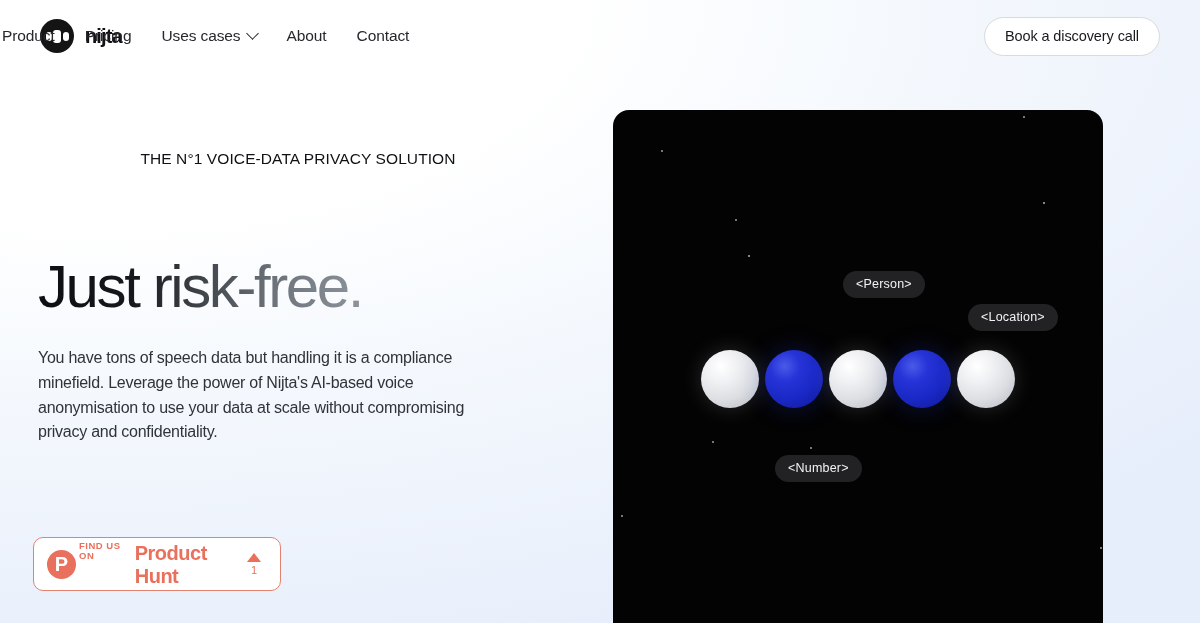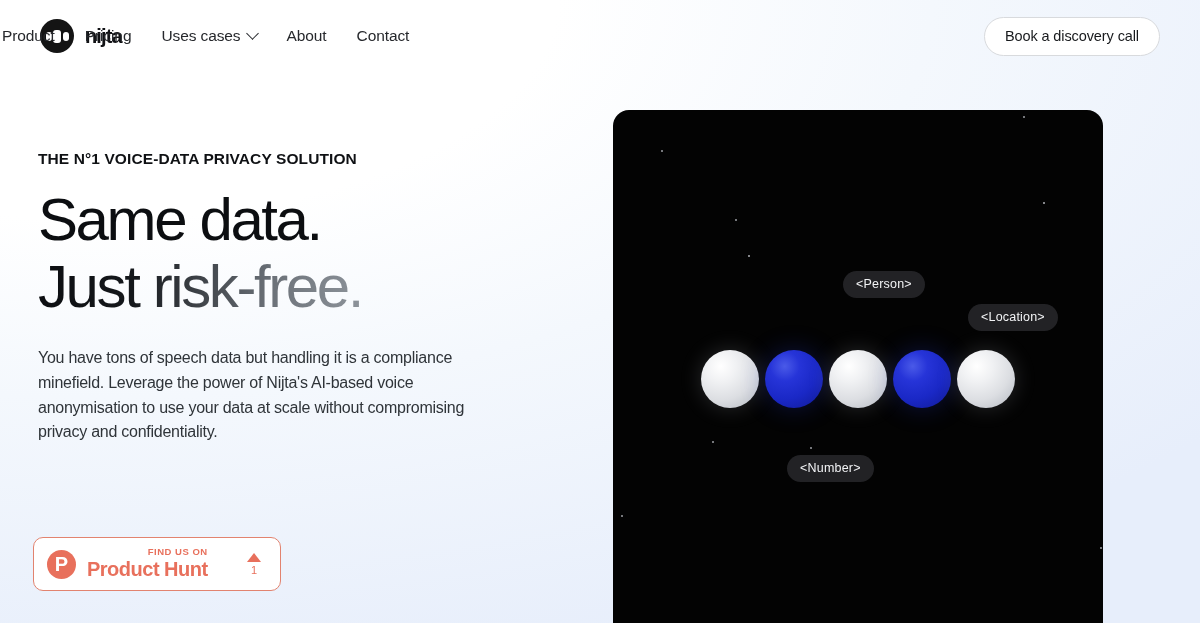--- a/index.html
+++ b/index.html
@@ -69,22 +69,22 @@
     padding:10px 20px 11px;
     cursor:pointer; white-space:nowrap;
     letter-spacing:-0.1px;
   }
 
   
   .left {
     position:absolute; left:38px; top:150px; width:520px;
   }
   .eyebrow {
-    font-size:15.5px; font-weight:700; color:#0f1114;
-    letter-spacing:0.1px; margin-bottom:18px;
+    font-size:15.5px; font-weight:400; color:#0f1114;
+    letter-spacing:0.1px; margin-bottom:18px;text-align:center;
   }
   .headline {
     font-size:60px; line-height:1.12; font-weight:400;
     letter-spacing:-2.4px; color:#0c0e11;
   }
   .headline .l2 {
     background:linear-gradient(95deg,#0c0e11 0%, #15181c 30%, #6c7279 72%, #8e949b 100%);
     -webkit-background-clip:text; background-clip:text;
     color:transparent; display:inline-block;
   }
@@ -105,21 +105,21 @@
     cursor:pointer;
   }
   .ph-logo {
     width:29px; height:29px; border-radius:50%;
     background:#e8705c; color:#fff;
     display:flex; align-items:center; justify-content:center;
     font-size:20px; font-weight:700; line-height:1;
     flex-shrink:0;
     font-family:"Liberation Sans", sans-serif;
   }
-  .ph-text { margin-left:11px; display:flex; flex-direction:column; justify-content:center;text-align:right; }
+  .ph-text { margin-left:3px; display:flex; justify-content:center; }
   .ph-sub {
     font-size:9.5px; font-weight:700; color:#e8705c;
     letter-spacing:0.5px; line-height:1.1;
   }
   .ph-title {
     font-size:20px; font-weight:700; color:#e8705c;
     letter-spacing:-0.5px; line-height:1.15; margin-top:1px;
   }
   .ph-vote {
     margin-left:auto; display:flex; flex-direction:column;
@@ -167,21 +167,21 @@
     background:#222225;
     color:#f2f3f5;
     font-size:12.5px;
     letter-spacing:0.2px;
     padding:6px 13px 7px;
     border-radius:999px;
     white-space:nowrap;
   }
   .pill-person   { left:230px; top:161px; }
   .pill-location { left:355px; top:194px; }
-  .pill-number   { left:174px; top:345px; }
+  .pill-number   { left:162px; top:345px; }
 </style>
 </head>
 <body>
 
 <div class="page">
 
   <div class="header">
 
     <div class="brand">
       <div class="brand-mark">
@@ -212,21 +212,21 @@
         </span>
       </div>
     </div>
 
     <button class="cta">Book a discovery call</button>
   </div>
 
   <div class="left">
     <div class="eyebrow">THE N°1 VOICE-DATA PRIVACY SOLUTION</div>
     <h1 class="headline">
-      <span>Same data.</span><br>
+      <br>
       <span class="l2">Just risk-free.</span>
     </h1>
     <p class="body-copy">You have tons of speech data but handling it is a compliance minefield. Leverage the power of Nijta's AI-based voice anonymisation to use your data at scale without compromising privacy and confidentiality.</p>
   </div>
 
   <a class="ph-badge">
     <span class="ph-logo">P</span>
     <span class="ph-text">
       <span class="ph-sub">FIND US ON</span>
       <span class="ph-title">Product Hunt</span>

